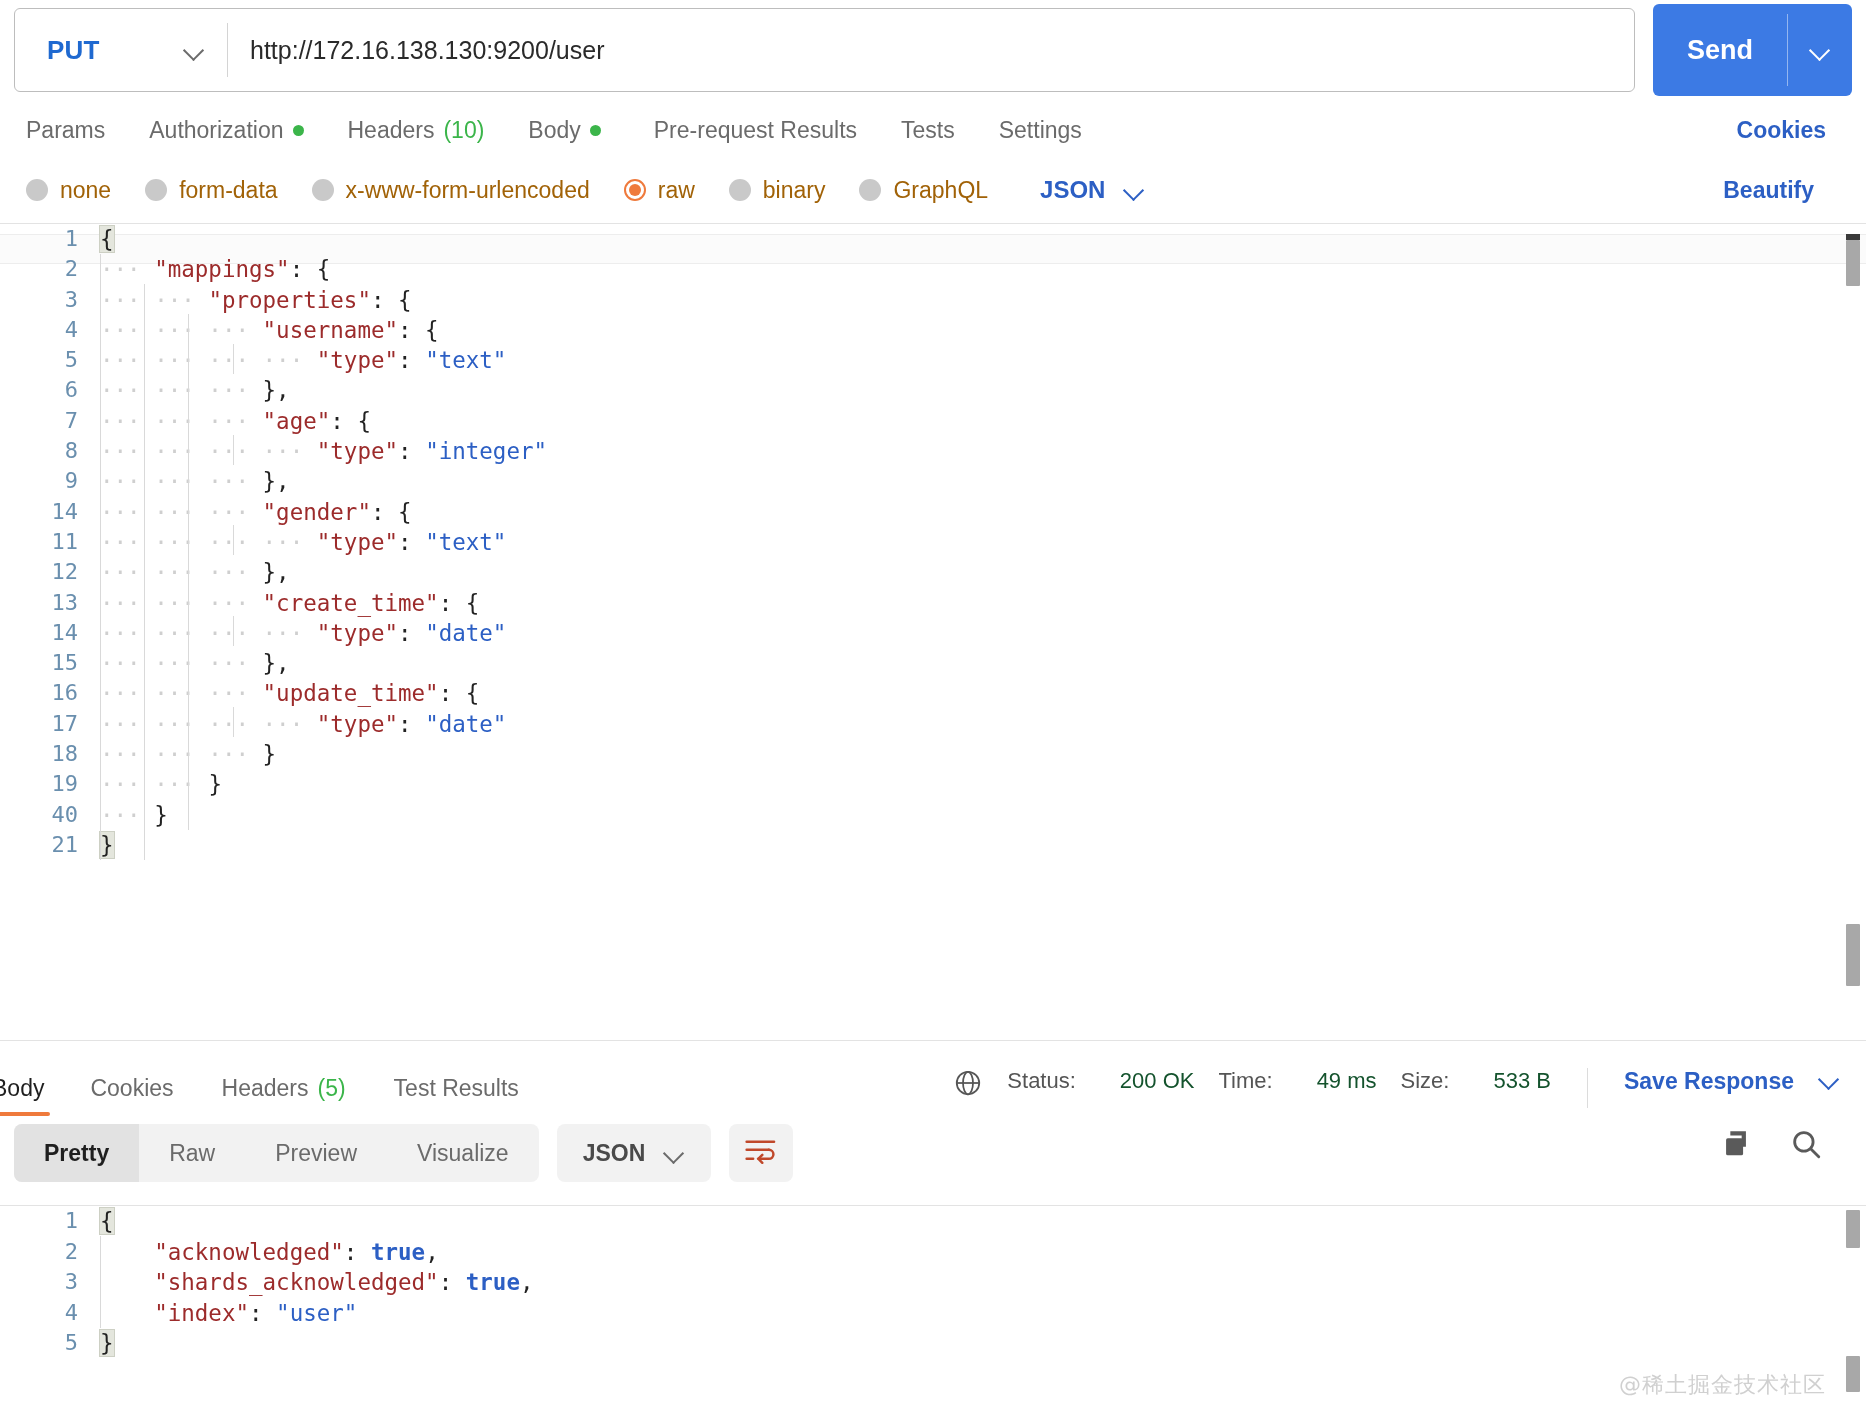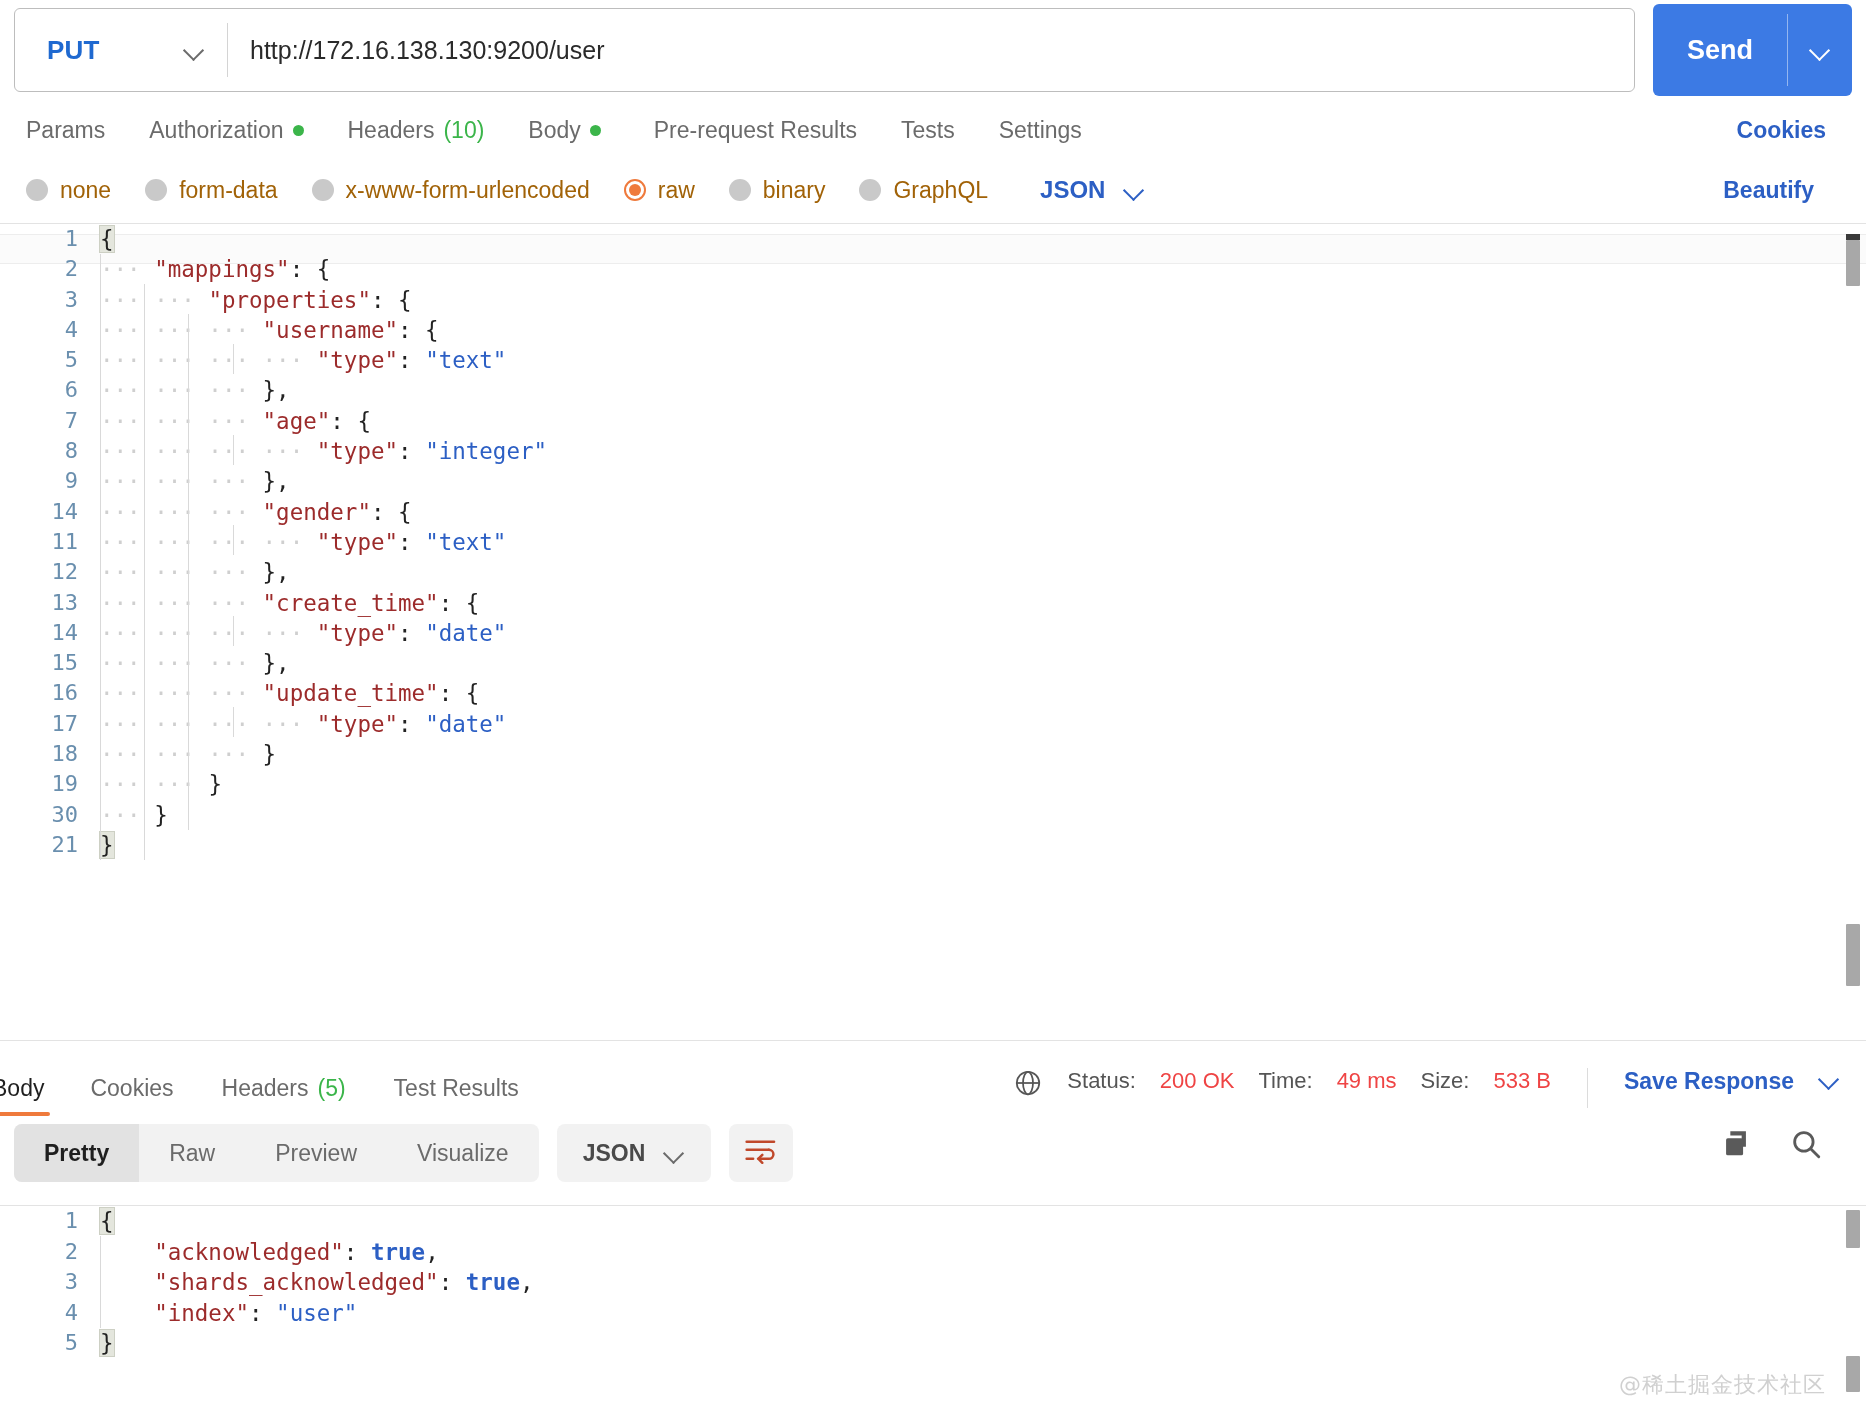--- a/index.html
+++ b/index.html
@@ -145,21 +145,21 @@
   }
   .rtab:first-child { padding-left: 0px; padding-right:22px; margin-left:-8px;}
   .rtab.active { color:#1f1f1f; font-weight:400;}
   .rtab.active .underline {
     position:absolute; left:0px; right:16px; bottom:6px; height:4px; background:#ef7a3c; border-radius:2px;
   }
   .meta {
     display:flex; gap:24px; font-size:22px; color:#555;
     white-space:nowrap;
   }
-  .meta .grn { color:#ef4444; }
+  .meta .grn { color:#14532d;margin-left:20px; }
   .meta .sep { width:1px; height:40px; background:#dcdcdc; margin:0 12px;}
   .globe { width:30px; height:30px; }
 
   
   .resp-toolbar {
     position:absolute; left:0; top:1124px; width:1866px; height:82px;
     display:flex; padding: 0 14px;
   }
   .seg {
     display:flex; align-items:stretch; background:#f2f2f2; border-radius:8px; overflow:hidden;
@@ -290,21 +290,21 @@
           <div class="ln">14</div>
           <div class="ln">11</div>
           <div class="ln">12</div>
           <div class="ln">13</div>
           <div class="ln">14</div>
           <div class="ln">15</div>
           <div class="ln">16</div>
           <div class="ln">17</div>
           <div class="ln">18</div>
           <div class="ln">19</div>
-          <div class="ln">30</div>
+          <div class="ln">40</div>
           <div class="ln">21</div>
         </div>
       <div class="codelines" id="req-code">
           <div class="cl"><span class="p brace-hl">{</span></div>
           <div class="cl"><span class="ind">··· </span><span class="k">"mappings"</span><span class="p">: {</span></div>
           <div class="cl"><span class="ind">··· ··· </span><span class="k">"properties"</span><span class="p">: {</span></div>
           <div class="cl"><span class="ind">··· ··· ··· </span><span class="k">"username"</span><span class="p">: {</span></div>
           <div class="cl"><span class="ind">··· ··· ··· ··· </span><span class="k">"type"</span><span class="p">: </span><span class="s">"text"</span></div>
           <div class="cl"><span class="ind">··· ··· ··· </span><span class="p">},</span></div>
           <div class="cl"><span class="ind">··· ··· ··· </span><span class="k">"age"</span><span class="p">: {</span></div>

